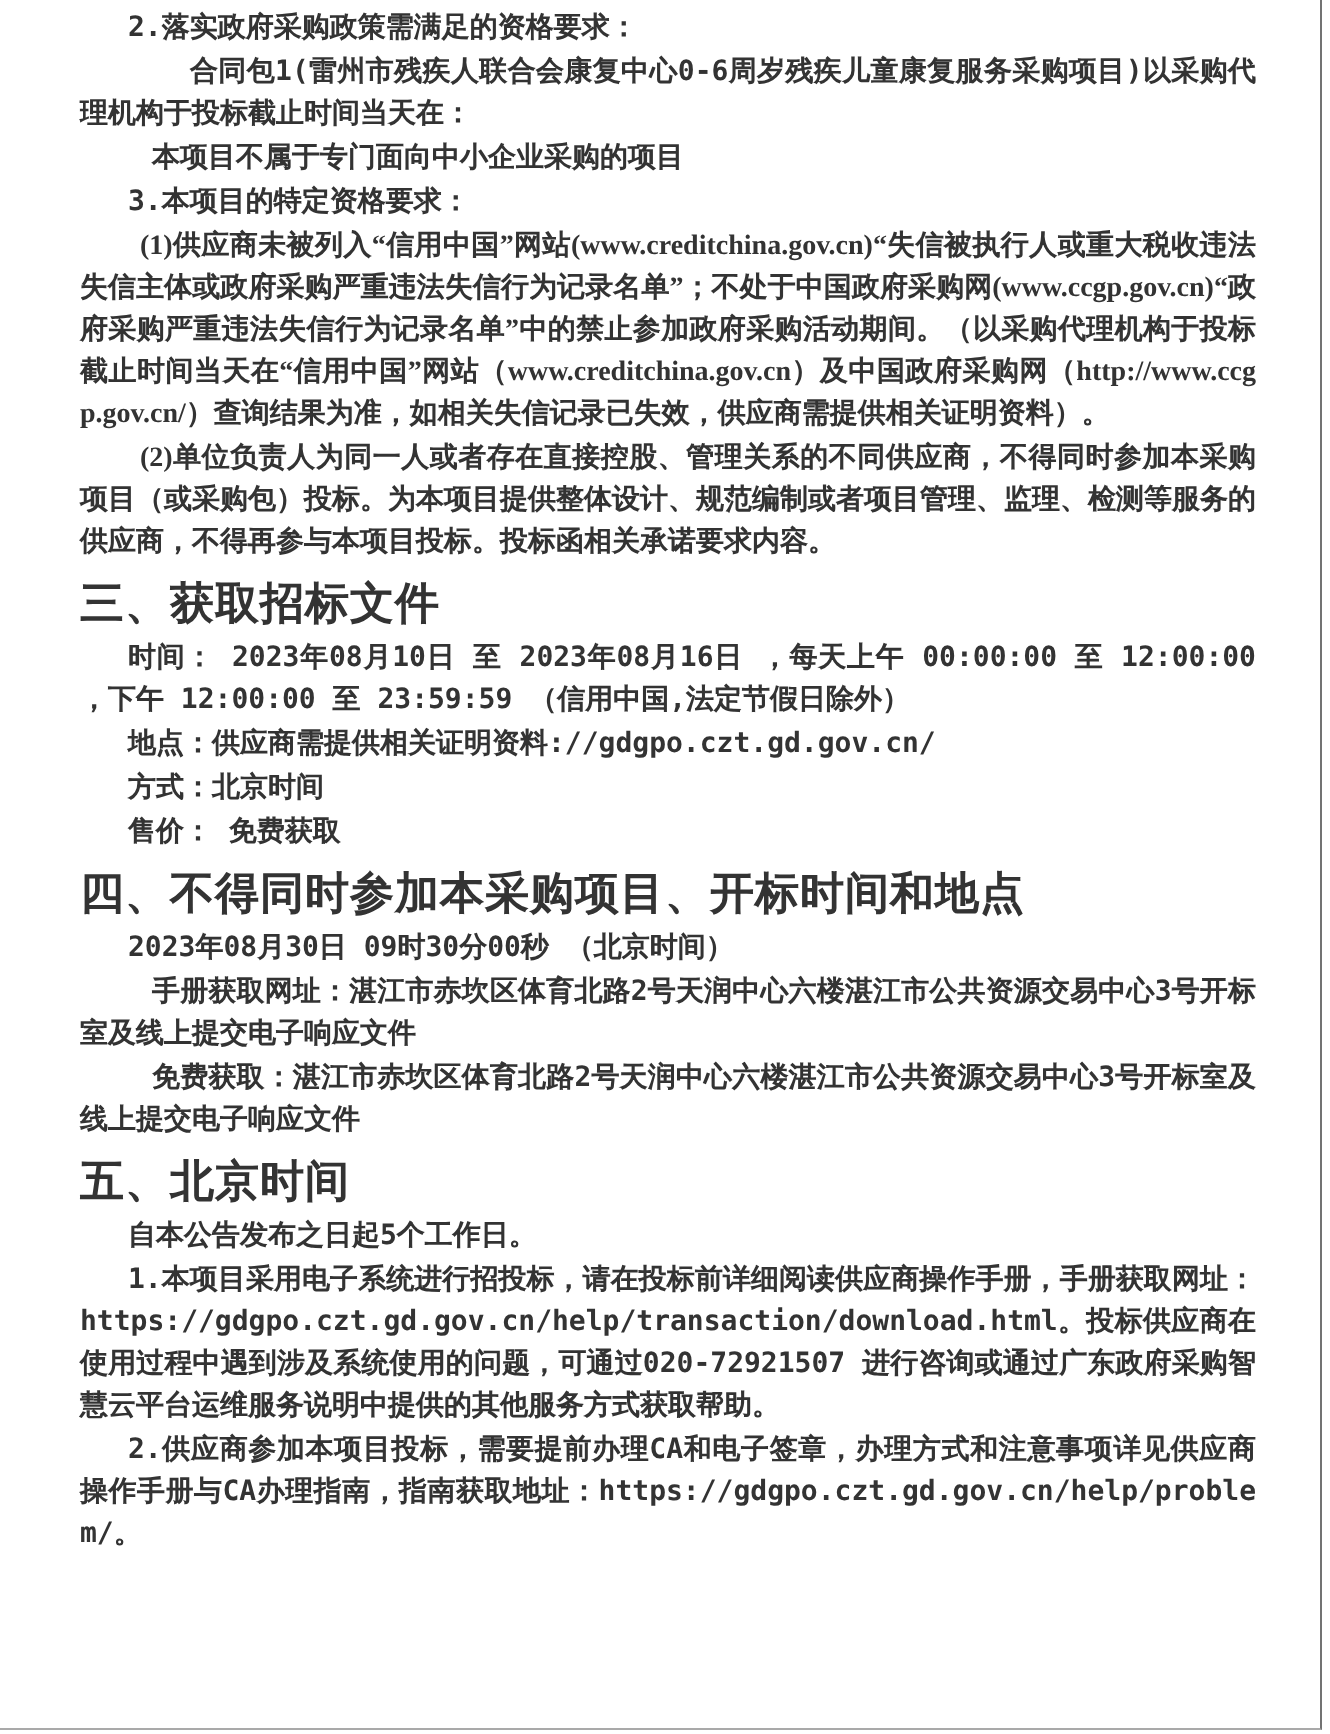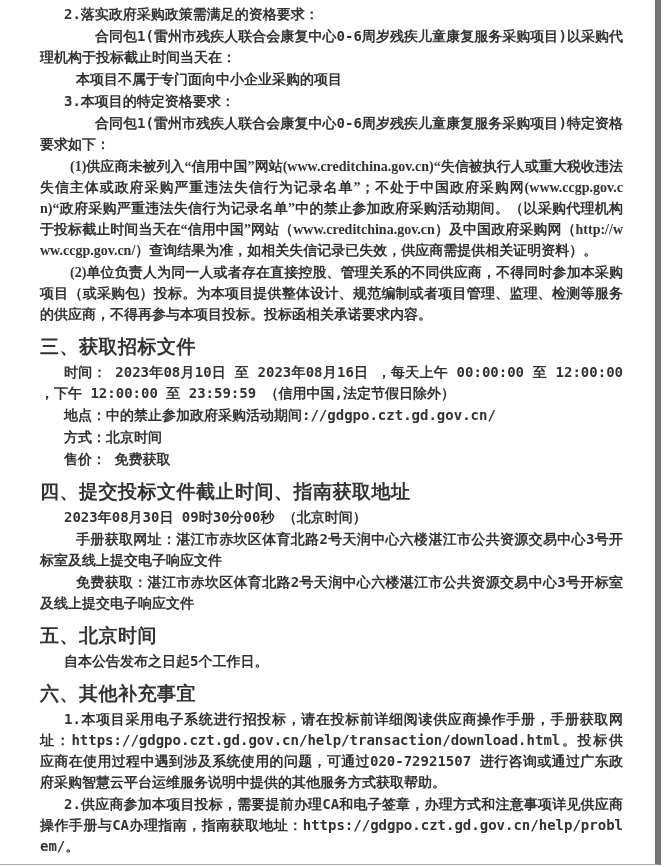--- a/index.html
+++ b/index.html
@@ -11,73 +11,71 @@
     width: 665px;
     height: 867px;
     overflow: hidden;
     font-family: "DejaVu Sans Mono", "Liberation Mono", monospace;
   }
   .page {
     box-sizing: border-box;
     width: 661px;
     height: 865px;
     background: #ffffff;
-    border-right: 6px solid #737373;
+    border-right: 1px solid #737373;
     border-bottom: 1px solid #a9a9a9;
     padding: 4px 32px 0 40px;
     color: #333333;
   }
   p.body-line {
     margin: 0 0 1px 0;
     font-size: 14px;
     line-height: 21px;
     font-weight: 600;
     text-align: justify;
     word-break: break-all;
     color: #333333;
   }
   .ind-num  { text-indent: 24px; }
   .ind-sub  { text-indent: 30px; font-family: Liberation Serif, serif; }
   .ind-mid  { text-indent: 36px; }
   .ind-deep { text-indent: 55px; }
   h2.sec-heading {
     margin: 8px 0 3px 0;
-    font-size: 19px;
+    font-size: 22px;
     line-height: 26px;
     font-weight: 700;
     color: #333333;
     text-align: left;
     text-indent: 0;
     letter-spacing: 0.5px;
   }
 </style>
 </head>
 <body>
 
 <div class="page">
 
   <p class="body-line ind-num">2.落实政府采购政策需满足的资格要求：</p>
   <p class="body-line ind-deep">合同包1(雷州市残疾人联合会康复中心0-6周岁残疾儿童康复服务采购项目)以采购代理机构于投标截止时间当天在：</p>
   <p class="body-line ind-mid">本项目不属于专门面向中小企业采购的项目</p>
   <p class="body-line ind-num">3.本项目的特定资格要求：</p>
-  <p class="body-line ind-deep">合同包1(雷州市残疾人联合会康复中心0-6周岁残疾儿童康复服务采购项目)特定资格要求如下：</p>
   <p class="body-line ind-sub">(1)供应商未被列入“信用中国”网站(www.creditchina.gov.cn)“失信被执行人或重大税收违法失信主体或政府采购严重违法失信行为记录名单”；不处于中国政府采购网(www.ccgp.gov.cn)“政府采购严重违法失信行为记录名单”中的禁止参加政府采购活动期间。（以采购代理机构于投标截止时间当天在“信用中国”网站（www.creditchina.gov.cn）及中国政府采购网（http://www.ccgp.gov.cn/）查询结果为准，如相关失信记录已失效，供应商需提供相关证明资料）。</p>
   <p class="body-line ind-sub">(2)单位负责人为同一人或者存在直接控股、管理关系的不同供应商，不得同时参加本采购项目（或采购包）投标。为本项目提供整体设计、规范编制或者项目管理、监理、检测等服务的供应商，不得再参与本项目投标。投标函相关承诺要求内容。</p>
 
   <h2 class="sec-heading">三、获取招标文件</h2>
   <p class="body-line ind-num">时间： 2023年08月10日 至 2023年08月16日 ，每天上午 00:00:00 至 12:00:00 ，下午 12:00:00 至 23:59:59 （信用中国,法定节假日除外）</p>
-  <p class="body-line ind-num">地点：中的禁止参加政府采购活动期间://gdgpo.czt.gd.gov.cn/</p>
+  <p class="body-line ind-num">地点：供应商需提供相关证明资料://gdgpo.czt.gd.gov.cn/</p>
   <p class="body-line ind-num">方式：北京时间</p>
   <p class="body-line ind-num">售价： 免费获取</p>
 
-  <h2 class="sec-heading">四、提交投标文件截止时间、指南获取地址</h2>
+  <h2 class="sec-heading">四、不得同时参加本采购项目、开标时间和地点</h2>
   <p class="body-line ind-num">2023年08月30日 09时30分00秒 （北京时间）</p>
   <p class="body-line ind-mid">手册获取网址：湛江市赤坎区体育北路2号天润中心六楼湛江市公共资源交易中心3号开标室及线上提交电子响应文件</p>
   <p class="body-line ind-mid">免费获取：湛江市赤坎区体育北路2号天润中心六楼湛江市公共资源交易中心3号开标室及线上提交电子响应文件</p>
 
   <h2 class="sec-heading">五、北京时间</h2>
   <p class="body-line ind-num">自本公告发布之日起5个工作日。</p>
 
-  <h2 class="sec-heading">六、其他补充事宜</h2>
   <p class="body-line ind-num">1.本项目采用电子系统进行招投标，请在投标前详细阅读供应商操作手册，手册获取网址：https://gdgpo.czt.gd.gov.cn/help/transaction/download.html。投标供应商在使用过程中遇到涉及系统使用的问题，可通过020-72921507 进行咨询或通过广东政府采购智慧云平台运维服务说明中提供的其他服务方式获取帮助。</p>
   <p class="body-line ind-num">2.供应商参加本项目投标，需要提前办理CA和电子签章，办理方式和注意事项详见供应商操作手册与CA办理指南，指南获取地址：https://gdgpo.czt.gd.gov.cn/help/problem/。</p>
 
 </div>
 
 </body></html>

